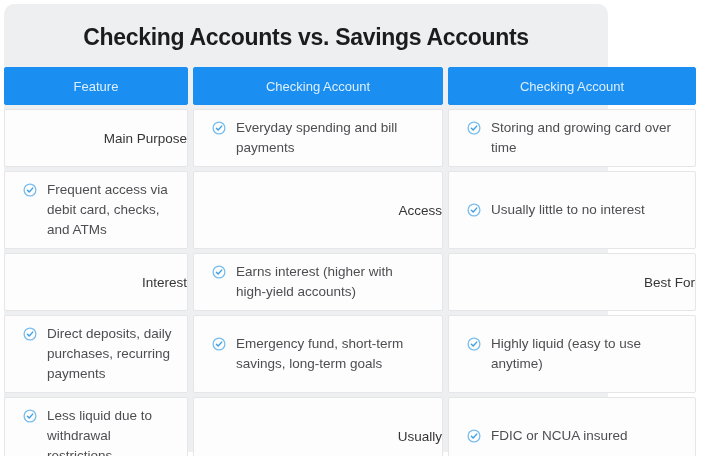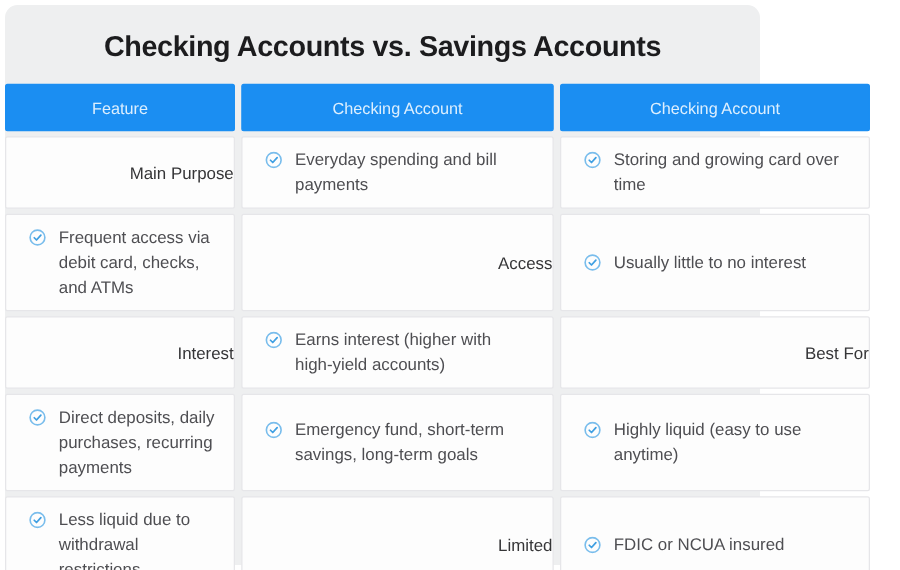--- a/index.html
+++ b/index.html
@@ -202,21 +202,21 @@
         <svg width="14" height="14" viewBox="0 0 14 14" fill="none">
           <circle cx="7" cy="7" r="5.9" stroke="#79bdec" stroke-width="1.3"></circle>
           <path d="M4.4 7.2 L6.2 9 L9.7 5.1" stroke="#3f9fe2" stroke-width="1.4" stroke-linecap="round" stroke-linejoin="round"></path>
         </svg>
       </span>
       <span class="content-text">Less liquid due to withdrawal restrictions</span>
     </div>
   </div>
 
   <div class="cell feature-cell">
-    <span>Limited</span>
+    <span>Usually</span>
   </div>
   <div class="cell content-cell">
     <div class="content-inner">
       <span class="check">
         <svg width="14" height="14" viewBox="0 0 14 14" fill="none">
           <circle cx="7" cy="7" r="5.9" stroke="#79bdec" stroke-width="1.3"></circle>
           <path d="M4.4 7.2 L6.2 9 L9.7 5.1" stroke="#3f9fe2" stroke-width="1.4" stroke-linecap="round" stroke-linejoin="round"></path>
         </svg>
       </span>
       <span class="content-text">FDIC or NCUA insured</span>

